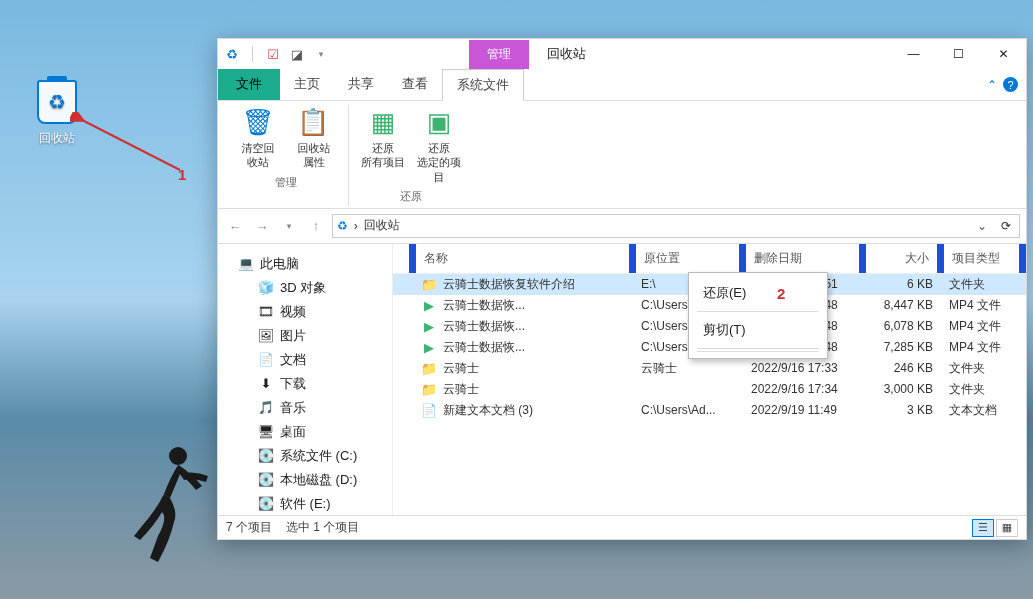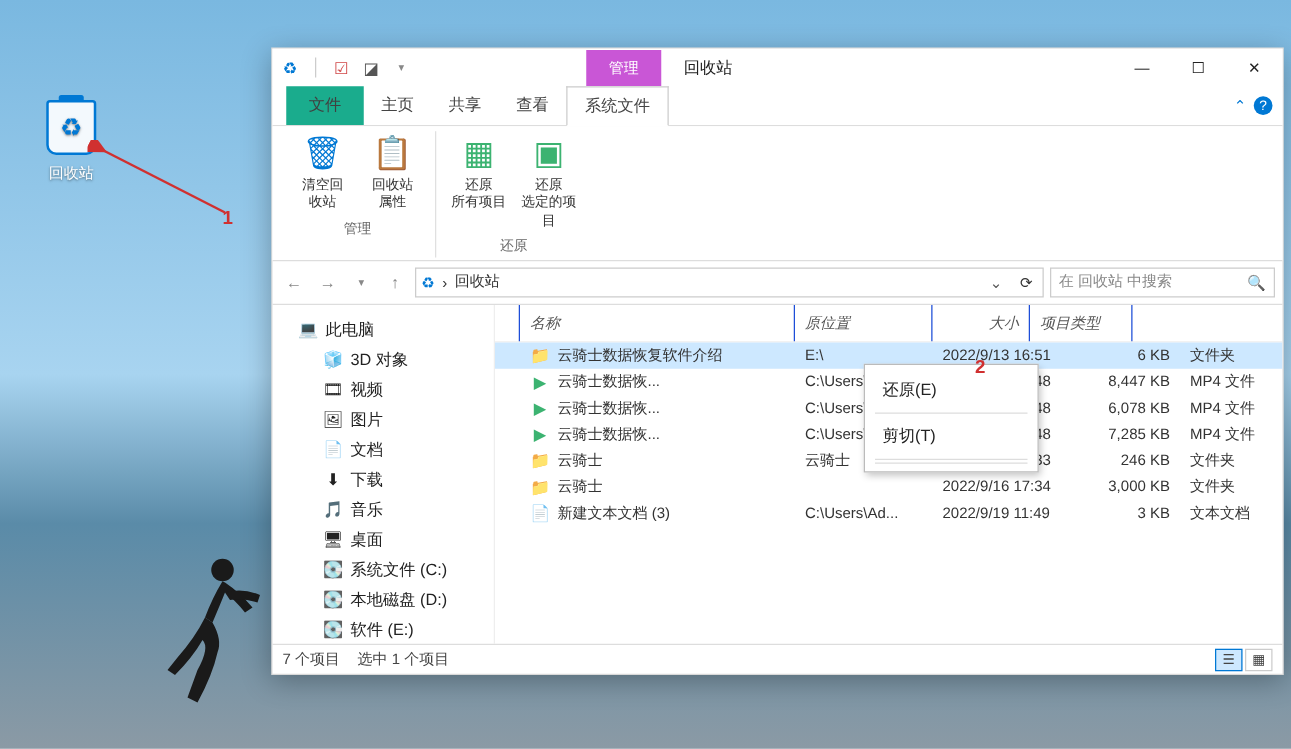--- a/index.html
+++ b/index.html
@@ -24,21 +24,21 @@
 .titlebar-icons { display: flex; gap: 8px; align-items: center; }
 .tb-icon { width: 16px; height: 16px; display: flex; align-items: center; justify-content: center; font-size: 13px; color: #555; }
 .tb-sep { width: 1px; height: 16px; background: #ccc; margin: 0 4px; }
 .titlebar-tab { background: #c956d6; color: #fff; padding: 6px 18px; font-size: 12px; margin-left: 140px; }
 .titlebar-title { padding: 0 18px; font-size: 13px; color: #222; }
 .titlebar-controls { margin-left: auto; display: flex; }
 .winbtn { width: 45px; height: 30px; display: flex; align-items: center; justify-content: center; font-size: 12px; color: #222; cursor: default; }
 
 .menubar { display: flex; align-items: stretch; background: #fff; border-bottom: 1px solid #ddd; font-size: 13px; }
 .menubtn { padding: 6px 14px; color: #444; }
-.menubtn.file { background: #1aac8d; color: #404040; padding: 6px 18px; margin-left: 11px; }
+.menubtn.file { background: #1aac8d; color: #000000; padding: 6px 18px; }
 .menubtn.active { border: 1px solid #ccc; border-bottom: 1px solid #fff; margin-bottom: -1px; background: #fff; }
 .menubar-right { margin-left: auto; display: flex; align-items: center; padding-right: 8px; gap: 6px; color: #0078d4; font-size: 12px; }
 
 .ribbon { display: flex; border-bottom: 1px solid #ddd; padding: 4px 6px 2px; background: #fff; }
 .ribbon-group { display: flex; flex-direction: column; align-items: center; padding: 0 8px; border-right: 1px solid #e0e0e0; }
 .ribbon-group:last-child { border-right: none; }
 .ribbon-row { display: flex; gap: 4px; }
 .ribbon-btn { display: flex; flex-direction: column; align-items: center; width: 52px; padding: 2px; font-size: 11px; color: #333; text-align: center; line-height: 1.3; }
 .ribbon-btn .ric { width: 32px; height: 32px; display: flex; align-items: center; justify-content: center; font-size: 26px; margin-bottom: 2px; }
 .ribbon-label { font-size: 11px; color: #666; margin-top: 3px; padding-bottom: 2px; }
@@ -51,21 +51,21 @@
 .searchbox .sg { margin-left: auto; color: #666; }
 
 .body { flex: 1; display: flex; overflow: hidden; }
 .navpane { width: 180px; border-right: 1px solid #eee; padding: 8px 0; font-size: 13px; color: #222; overflow-y: auto; }
 .navitem { display: flex; align-items: center; padding: 3px 8px 3px 20px; gap: 6px; }
 .navitem.sub { padding-left: 40px; }
 .navitem .ni { width: 16px; height: 16px; display: flex; align-items: center; justify-content: center; font-size: 13px; }
 
 .listpane { flex: 1; display: flex; flex-direction: column; position: relative; }
 .listheader { display: flex; border-bottom: 1px solid #eee; font-size: 12px; color: #555; }
-.listheader > div { padding: 6px 8px; border-right: 1px solid #1d4ed8; font-style: italic; }
+.listheader > div { padding: 6px 8px; border-right: 7px solid #1d4ed8; }
 .col-name { width: 220px; }
 .col-orig { width: 110px; }
 .col-date { width: 120px; }
 .col-size { width: 78px; text-align: right; }
 .col-type { width: 82px; }
 
 .listrows { font-size: 12px; color: #333; }
 .row { display: flex; align-items: center; height: 21px; }
 .row.selected { background: #cde8ff; }
 .row > div { padding: 0 8px; overflow: hidden; white-space: nowrap; text-overflow: ellipsis; }
@@ -183,24 +183,20 @@
     <div class="navarrow">→</div>
     <div class="navarrow" style="font-size:9px">▾</div>
     <div class="navarrow">↑</div>
     <div class="addrbox">
       <span style="color:#0078d4">♻</span>
       <span>›</span>
       <span>回收站</span>
       <span class="dd">⌄</span>
       <span style="padding:0 4px">⟳</span>
     </div>
-    <div class="searchbox">
-      <span>在 回收站 中搜索</span>
-      <span class="sg">🔍</span>
-    </div>
   </div>
 
   <div class="body">
     <div class="navpane">
       <div class="navitem">
         <span class="ni">💻</span>
         <span>此电脑</span>
       </div>
       <div id="navlist">
           <div class="navitem sub">
@@ -244,20 +240,21 @@
             <span>软件 (E:)</span>
           </div>
         </div>
     </div>
 
     <div class="listpane">
       <div class="listheader">
         <div style="width:20px"></div>
         <div class="col-name">名称</div>
         <div class="col-orig">原位置</div>
+        <div class="col-date">删除日期</div>
         <div class="col-size">大小</div>
         <div class="col-type">项目类型</div>
       </div>
       <div class="listrows" id="listrows">
           <div class="row selected">
     <div style="width:20px"></div>
     <div class="col-name">
               <span class="fi" style="color:#ffcf5c">📁</span>
               <span>云骑士数据恢复软件介绍</span>
             </div>
@@ -327,21 +324,21 @@
               <span class="fi" style="color:#888">📄</span>
               <span>新建文本文档 (3)</span>
             </div>
     <div class="col-orig">C:\Users\Ad...</div>
     <div class="col-date">2022/9/19 11:49</div>
     <div class="col-size">3 KB</div>
     <div class="col-type">文本文档</div>
           </div>
         </div>
 
-      <div class="ctxmenu" style="left:295px; top:47px;">
+      <div class="ctxmenu" style="left:295px; top:28px;">
         <div class="ctxitem">还原(E)</div>
         <div class="ctxsep"></div>
         <div class="ctxitem">剪切(T)</div>
         <div class="ctxsep"></div>
         <div class="ctxsep"></div>
       </div>
       <div class="ann2" style="left:384px; top:41px;">2</div>
     </div>
   </div>
 

